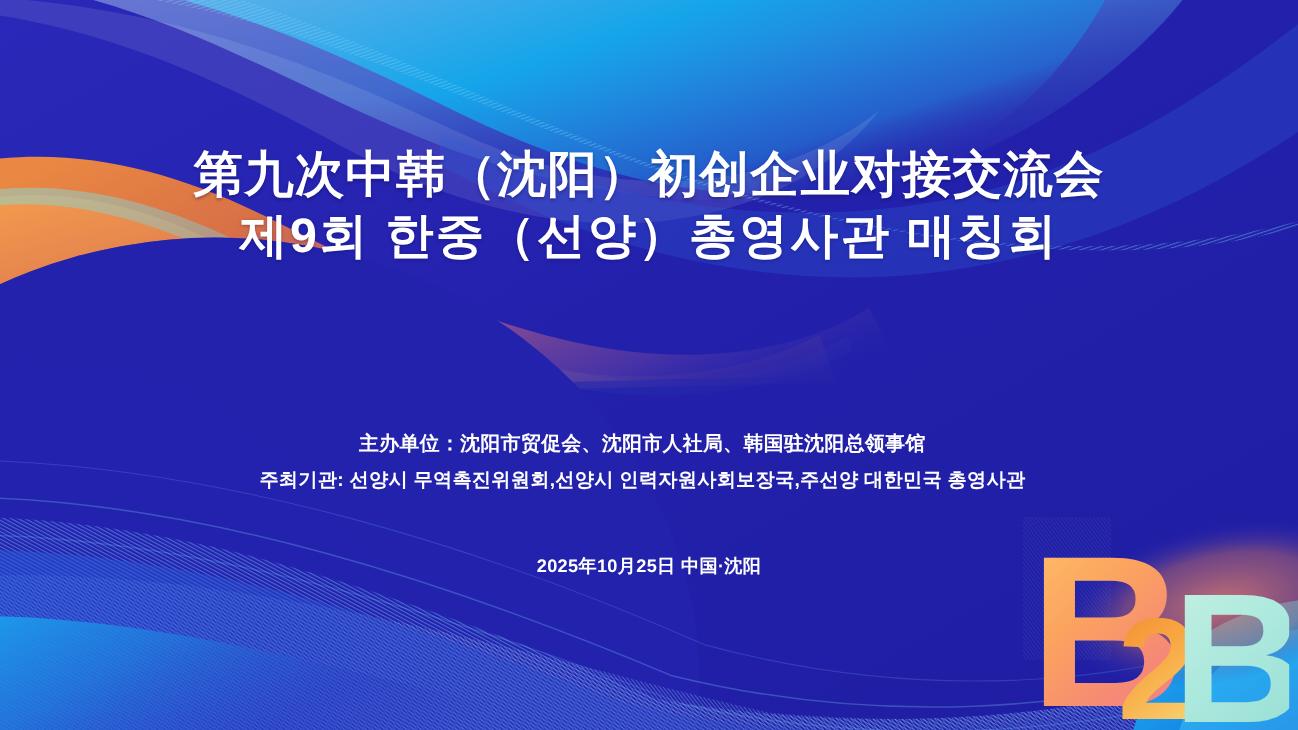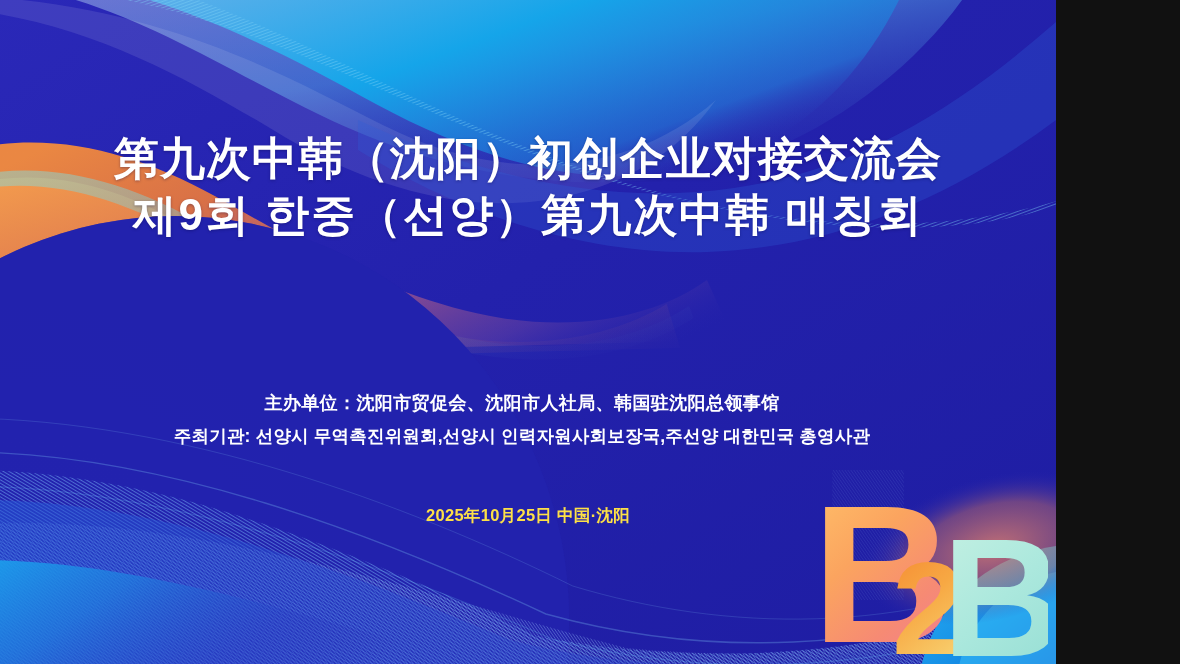--- a/index.html
+++ b/index.html
@@ -5,21 +5,21 @@
 <style>
   html, body {
     margin: 0;
     padding: 0;
     background: #111;
   }
   * { box-sizing: border-box; }
 
   .banner {
     position: relative;
-    width: 1056px;
+    width: 1180px;
     height: 664px;
     overflow: hidden;
     background: #2321ab;
     font-family: "Liberation Sans", "DejaVu Sans", sans-serif;
     -webkit-font-smoothing: antialiased;
   }
 
   
   .bg-layer {
     position: absolute;
@@ -92,21 +92,21 @@
   }
 
   .date-block {
     position: absolute;
     left: 0;
     right: 0;
     top: 504px;
     text-align: center;
   }
   .date-cn {
-    color: #fde047;
+    color: #ffffff;
     font-size: 16.5px;
     font-weight: bold;
     letter-spacing: .3px;
     line-height: 1.45;
     margin: 0 0 2px 0;
     white-space: nowrap;
   }
   .date-kr {
     color: #ffffff;
     font-size: 16.5px;
@@ -286,21 +286,21 @@
       <g opacity="0.5">
         <path d="M 930,470 L 1010,470 L 1010,600 L 930,600 Z" fill="url(#pLines3)" opacity="0.55"></path>
       </g>
     </svg>
   </div>
 
   <div class="content">
 
     <div class="title-block">
       <h1 class="title-cn">第九次中韩（沈阳）初创企业对接交流会</h1>
-      <h2 class="title-kr">제9회 한중（선양）第九次中韩 매칭회</h2>
+      <h2 class="title-kr">제9회 한중（선양）총영사관 매칭회</h2>
     </div>
 
     <div class="org-block">
       <p class="org-cn">主办单位：沈阳市贸促会、沈阳市人社局、韩国驻沈阳总领事馆</p>
       <p class="org-kr">주최기관:  선양시 무역촉진위원회,선양시 인력자원사회보장국,주선양 대한민국 총영사관</p>
     </div>
 
     <div class="date-block">
       <p class="date-cn">2025年10月25日  中国·沈阳</p>
     </div>

